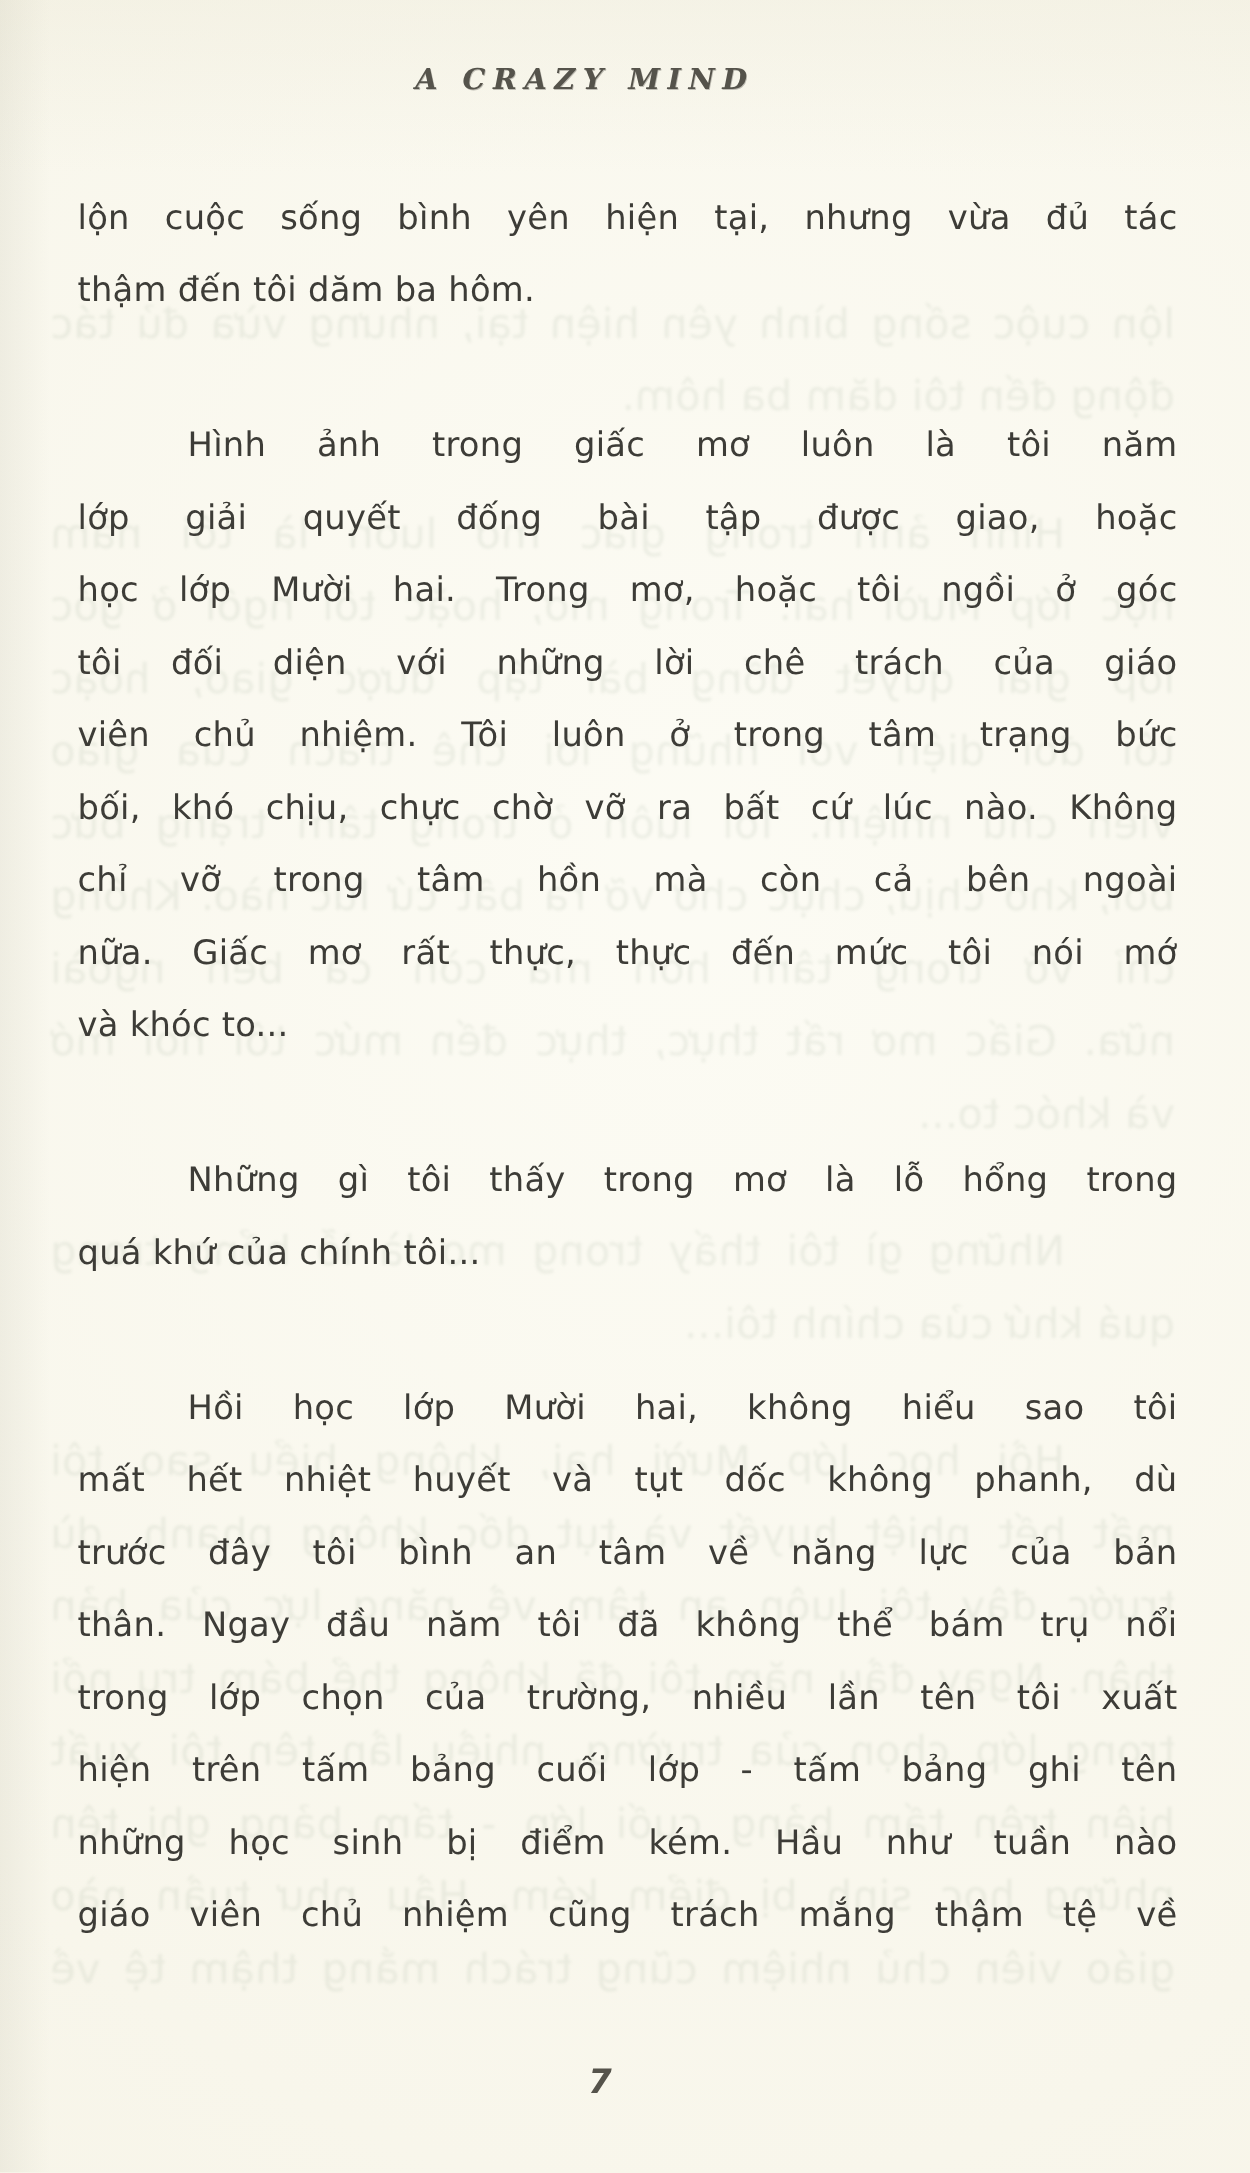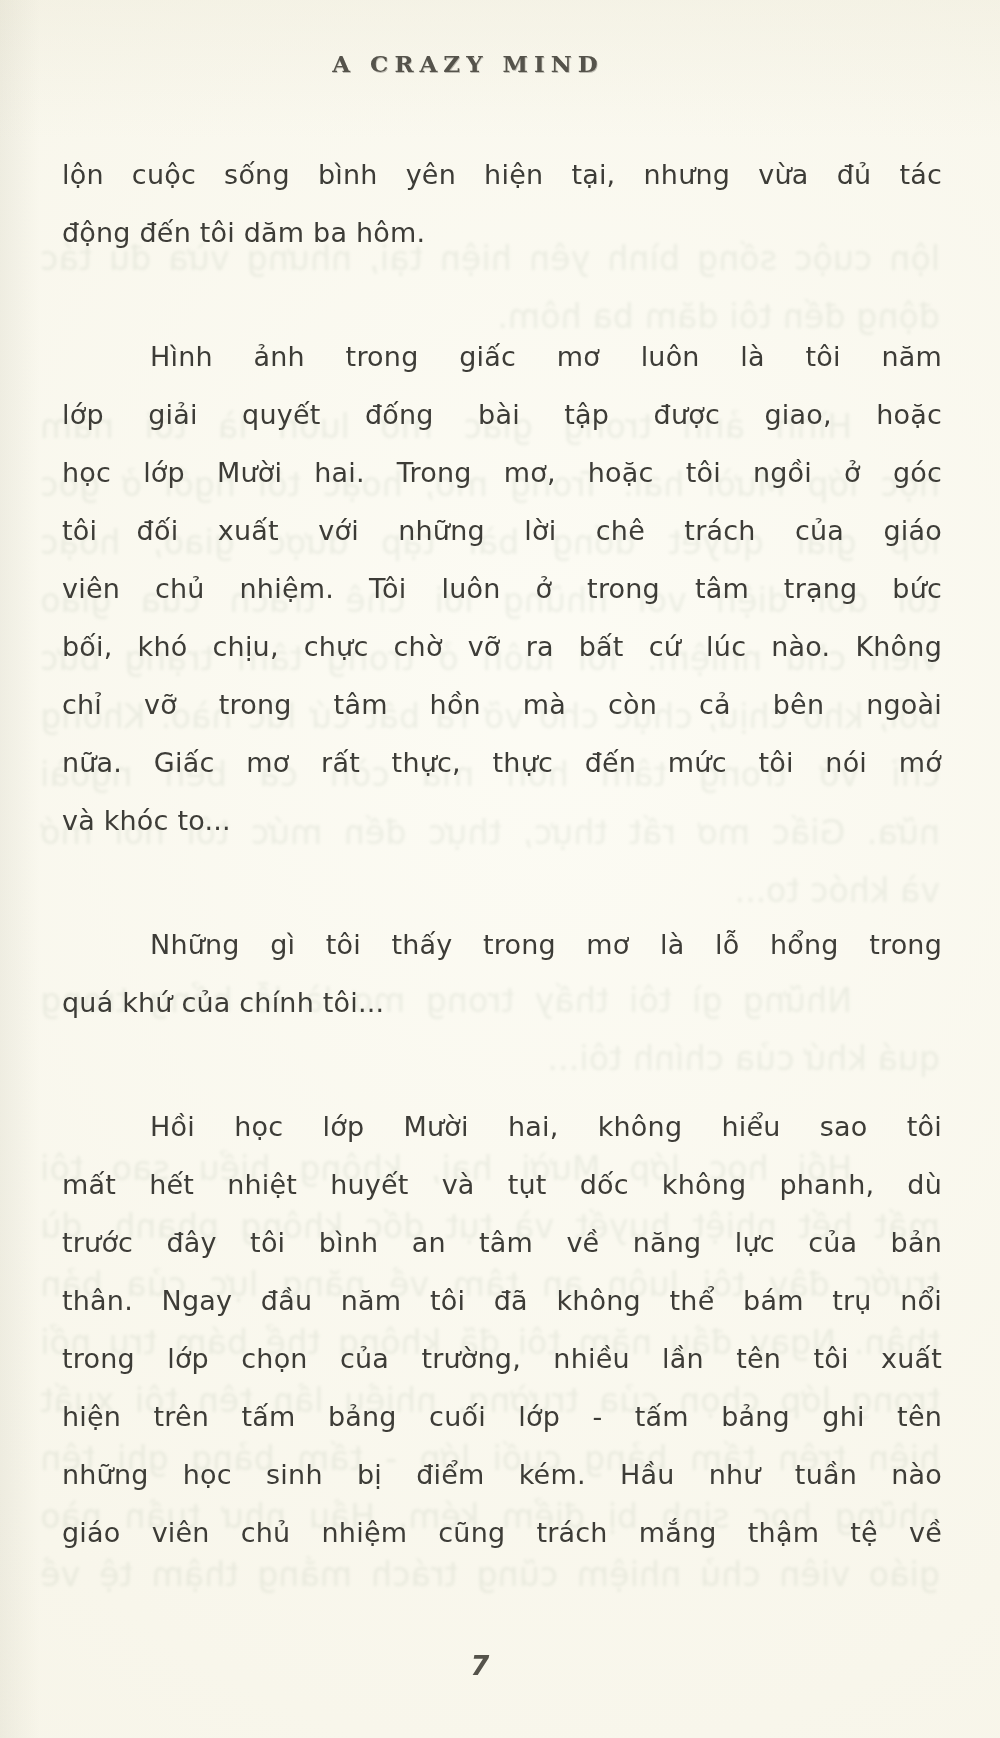--- a/index.html
+++ b/index.html
@@ -27,20 +27,21 @@
     left: 0;
     width: 936px; 
     text-align: center;
     font-family: "DejaVu Serif", serif;
     font-weight: bold;
     font-size: 23px;
     letter-spacing: 6px;
     color: var(--header, #56544c);
     text-shadow: 0.6px 0.6px 0 rgba(86,84,76,0.35);
     filter: blur(0.3px);
+    font-style: italic;
   }
   .text-block {
     position: absolute;
     left: 62px;
     width: 880px;
     top: 146px;
     color: var(--text, #3d3c37);
     font-size: 27px;
     z-index: 2;
   }
@@ -121,27 +122,27 @@
         <div class="line">trong lớp chọn của trường, nhiều lần tên tôi xuất</div>
         <div class="line">hiện trên tấm bảng cuối lớp - tấm bảng ghi tên</div>
         <div class="line">những học sinh bị điểm kém. Hầu như tuần nào</div>
         <div class="line">giáo viên chủ nhiệm cũng trách mắng thậm tệ về</div>
       </div>
     </div>
 
   <div class="text-block" id="body-text">
       <div class="para">
         <div class="line">lộn cuộc sống bình yên hiện tại, nhưng vừa đủ tác</div>
-        <div class="line last">động đến tôi dăm ba hôm.</div>
+        <div class="line last">thậm đến tôi dăm ba hôm.</div>
       </div>
       <div class="para">
         <div class="line indent">Hình ảnh trong giấc mơ luôn là tôi năm</div>
         <div class="line">lớp giải quyết đống bài tập được giao, hoặc</div>
         <div class="line">học lớp Mười hai. Trong mơ, hoặc tôi ngồi ở góc</div>
-        <div class="line">tôi đối xuất với những lời chê trách của giáo</div>
+        <div class="line">tôi đối diện với những lời chê trách của giáo</div>
         <div class="line">viên chủ nhiệm. Tôi luôn ở trong tâm trạng bức</div>
         <div class="line">bối, khó chịu, chực chờ vỡ ra bất cứ lúc nào. Không</div>
         <div class="line">chỉ vỡ trong tâm hồn mà còn cả bên ngoài</div>
         <div class="line">nữa. Giấc mơ rất thực, thực đến mức tôi nói mớ</div>
         <div class="line last">và khóc to...</div>
       </div>
       <div class="para">
         <div class="line indent">Những gì tôi thấy trong mơ là lỗ hổng trong</div>
         <div class="line last">quá khứ của chính tôi...</div>
       </div>

